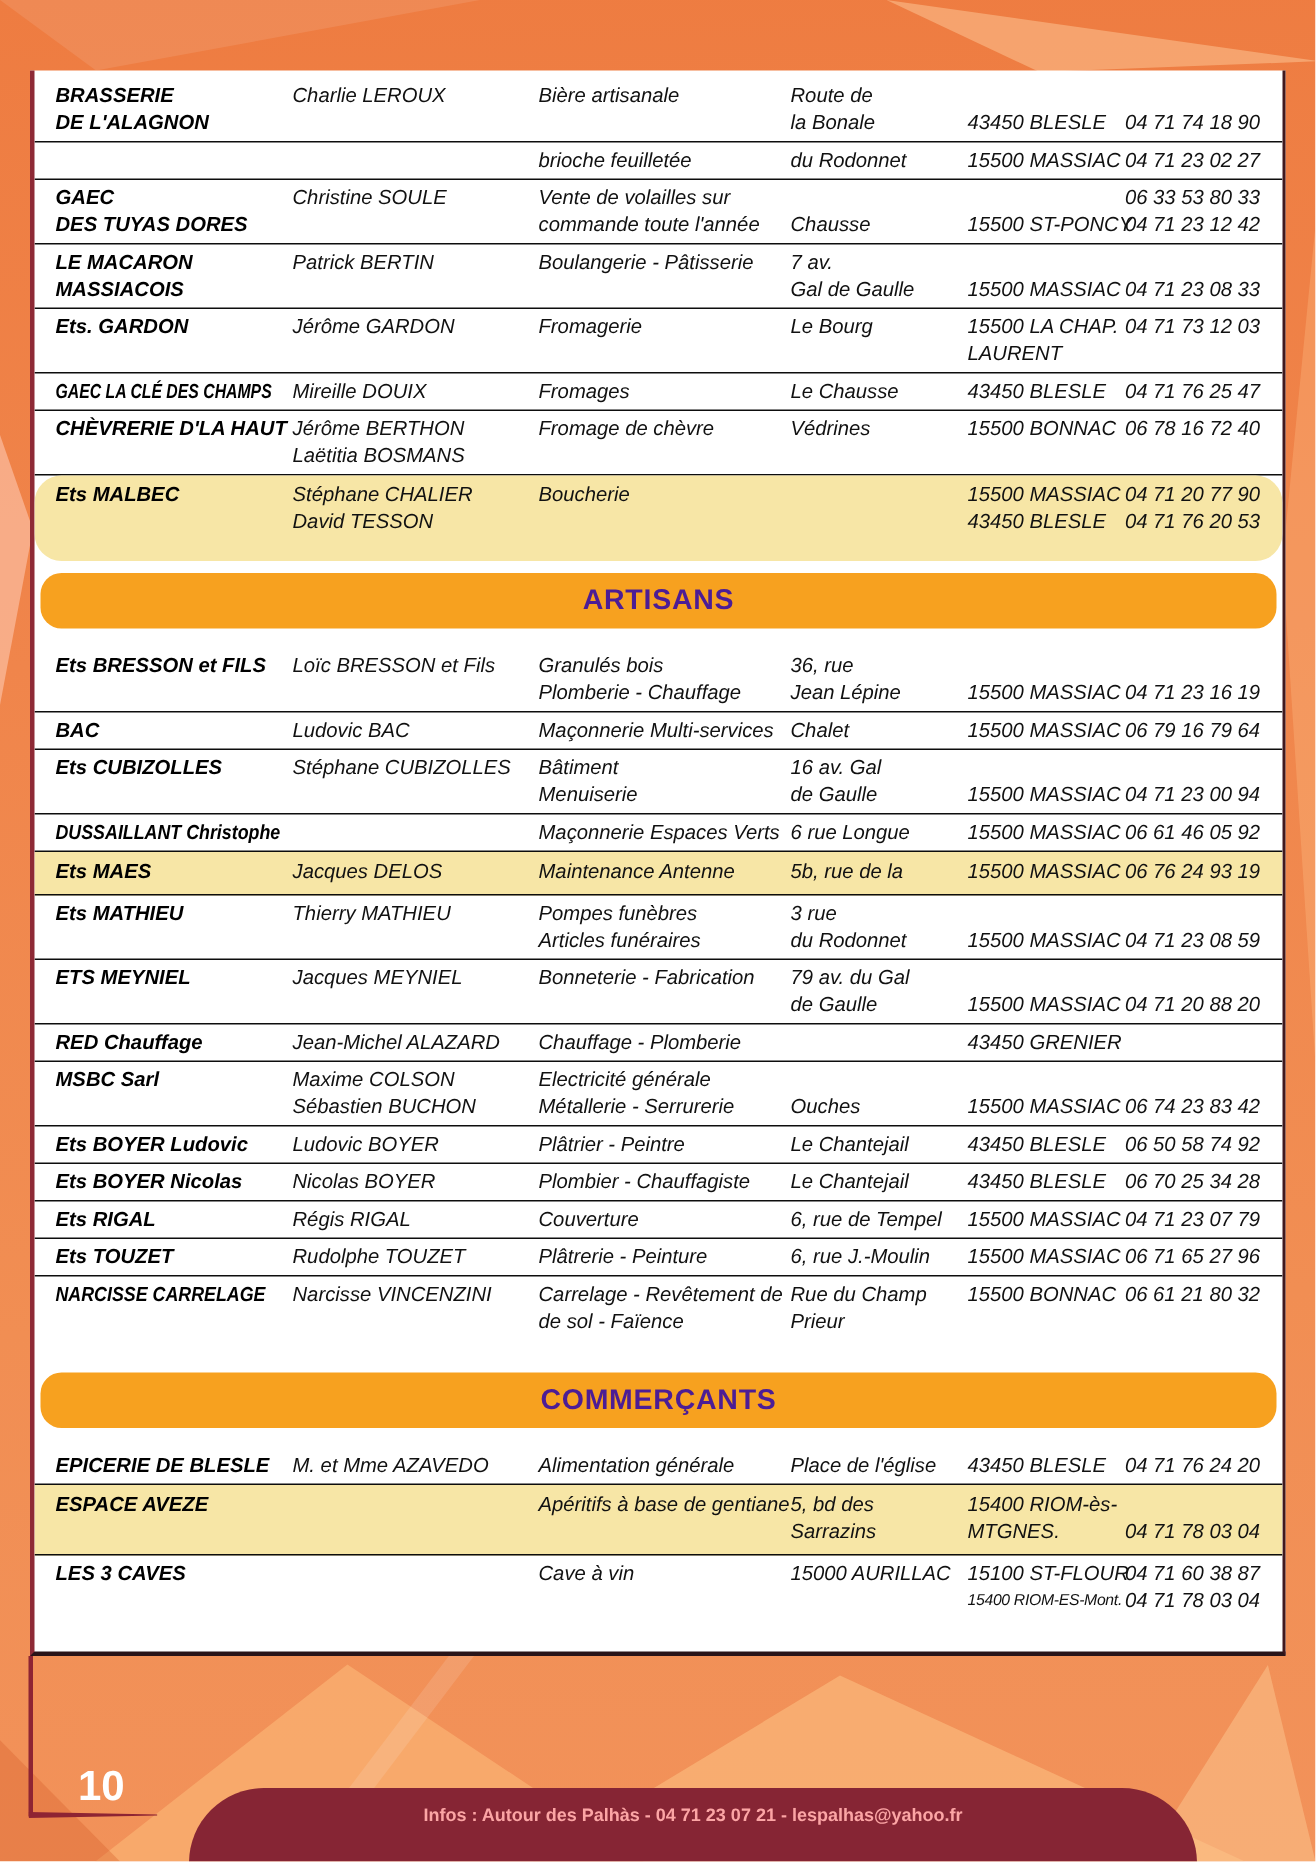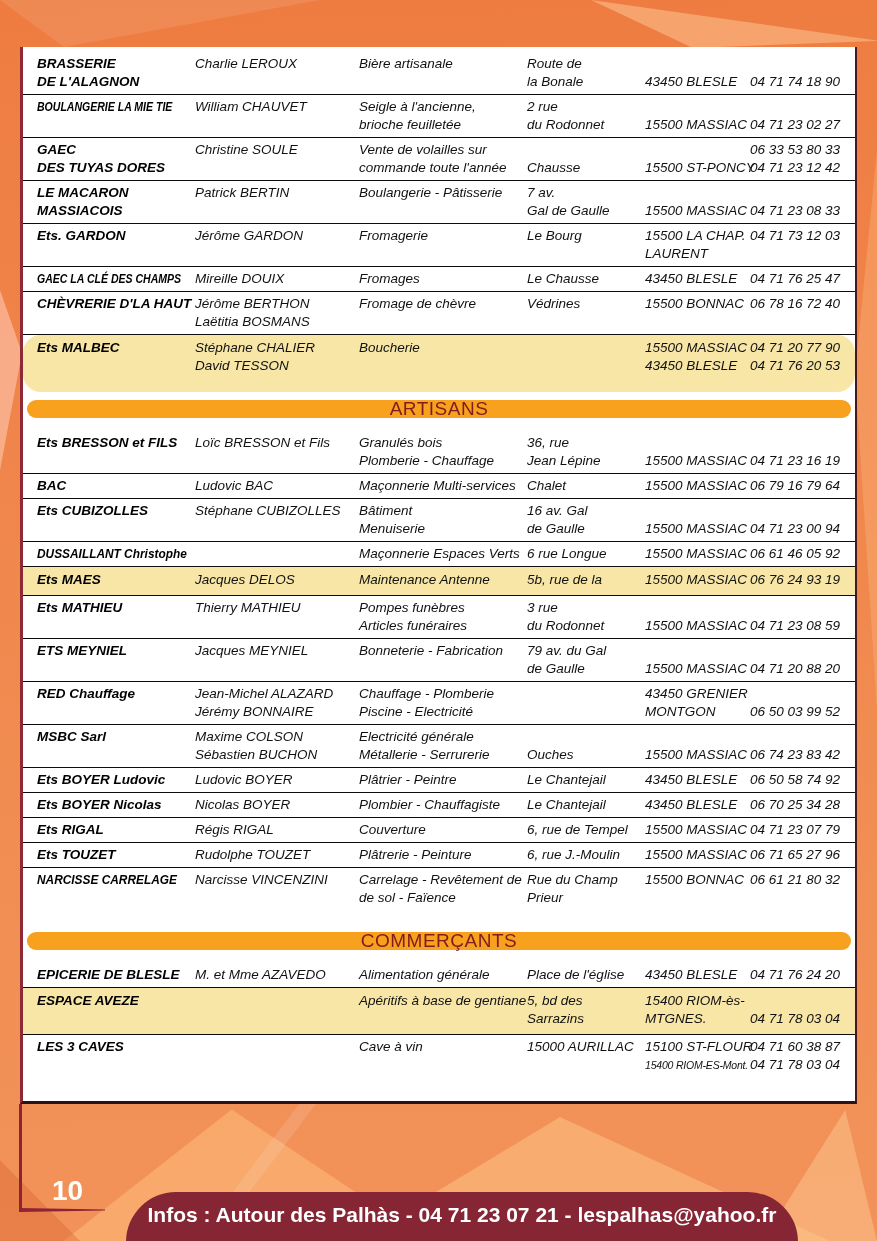--- a/index.html
+++ b/index.html
@@ -5,40 +5,40 @@
   html,body{margin:0;padding:0;}
   .page{position:relative;width:877px;height:1241px;overflow:hidden;
         font-family:"Liberation Sans","DejaVu Sans",sans-serif;
         background:linear-gradient(178deg,#ee7c41 0%,#f0854b 35%,#f18e53 70%,#f2925a 100%);}
   .tri{position:absolute;}
   
   .content-box{position:absolute;left:20px;top:47px;width:837px;height:1057px;
     background:#ffffff;box-sizing:border-box;
     border-left:3px solid #8e2a36;border-right:2px solid #41191f;border-bottom:3px solid #2a1418;
     padding-top:5px;overflow:hidden;}
-  .secbar{margin:8px 4px 13px 4px;height:18px;border-radius:14px;background:#f7a11f;
+  .secbar{margin:8px 4px 13px 4px;height:37px;border-radius:14px;background:#f7a11f;
     display:flex;align-items:center;justify-content:center;
-    color:#7f1d1d;font-weight:normal;font-size:19px;letter-spacing:.5px;}
+    color:#4c1d95;font-weight:bold;font-size:19px;letter-spacing:.5px;}
   .row{border-bottom:1.5px solid #0d0d0d;padding:3px 0;font-style:italic;}
   .row.nb{border-bottom:none;}
   .row.hl{background:#f7e6a6;padding:4px 0 6px;}
   .row.tall{padding-bottom:17px;border-radius:18px;}
   .tline{display:grid;grid-template-columns:158px 164px 168px 118px 102px 1fr;
     padding:0 12px 0 14px;line-height:18px;font-size:13.5px;color:#111;}
   .c{white-space:nowrap;overflow:visible;}
   .c0{font-weight:bold;color:#000;}
   .c5{text-align:center;}
   .cond{transform:scaleX(.78);transform-origin:0 50%;}
   .cond2{transform:scaleX(.88);transform-origin:0 50%;}
   .smallcity{font-size:10.5px;letter-spacing:-.2px;}
   
   .footerbar{position:absolute;left:126px;top:1192px;width:672px;height:60px;
     background:#862534;border-radius:50px 50px 0 0;
     display:flex;justify-content:center;align-items:flex-start;padding-top:11px;box-sizing:border-box;}
-  .footerbar span{color:#ffffff;font-weight:bold;font-size:21px;}
+  .footerbar span{color:#fca5a5;font-weight:bold;font-size:12px;}
   .pagenum{position:absolute;left:52px;top:1175px;color:#fff;font-weight:bold;font-size:28px;}
   .cornerline-v{position:absolute;left:19px;top:1104px;width:3px;height:107px;background:#8e2433;}
   .cornerline-h{position:absolute;left:19px;top:1208px;width:86px;height:4px;background:#8e2433;
     clip-path:polygon(0 0,100% 40%,100% 60%,0 100%);}
 </style>
 </head>
 <body>
 
 <div class="page">
 
@@ -66,28 +66,20 @@
           <div class="c c0">DE L'ALAGNON</div>
           <div class="c c1"></div>
           <div class="c c2"></div>
           <div class="c c3">la Bonale</div>
           <div class="c c4">43450 BLESLE</div>
           <div class="c c5">04 71 74 18 90</div>
         </div>
       </div>
       <div class="row">
         <div class="tline">
-          <div class="c c0 cond">BOULANGERIE LA MIE TIE</div>
-          <div class="c c1">William CHAUVET</div>
-          <div class="c c2">Seigle à l'ancienne,</div>
-          <div class="c c3">2 rue</div>
-          <div class="c c4"></div>
-          <div class="c c5"></div>
-        </div>
-        <div class="tline">
           <div class="c c0 cond"></div>
           <div class="c c1"></div>
           <div class="c c2">brioche feuilletée</div>
           <div class="c c3">du Rodonnet</div>
           <div class="c c4">15500 MASSIAC</div>
           <div class="c c5">04 71 23 02 27</div>
         </div>
       </div>
       <div class="row">
         <div class="tline">
@@ -296,28 +288,20 @@
       </div>
       <div class="row">
         <div class="tline">
           <div class="c c0">RED Chauffage</div>
           <div class="c c1">Jean-Michel ALAZARD</div>
           <div class="c c2">Chauffage - Plomberie</div>
           <div class="c c3"></div>
           <div class="c c4">43450 GRENIER</div>
           <div class="c c5"></div>
         </div>
-        <div class="tline">
-          <div class="c c0"></div>
-          <div class="c c1">Jérémy BONNAIRE</div>
-          <div class="c c2">Piscine - Electricité</div>
-          <div class="c c3"></div>
-          <div class="c c4">MONTGON</div>
-          <div class="c c5">06 50 03 99 52</div>
-        </div>
       </div>
       <div class="row">
         <div class="tline">
           <div class="c c0">MSBC Sarl</div>
           <div class="c c1">Maxime COLSON</div>
           <div class="c c2">Electricité générale</div>
           <div class="c c3"></div>
           <div class="c c4"></div>
           <div class="c c5"></div>
         </div>

